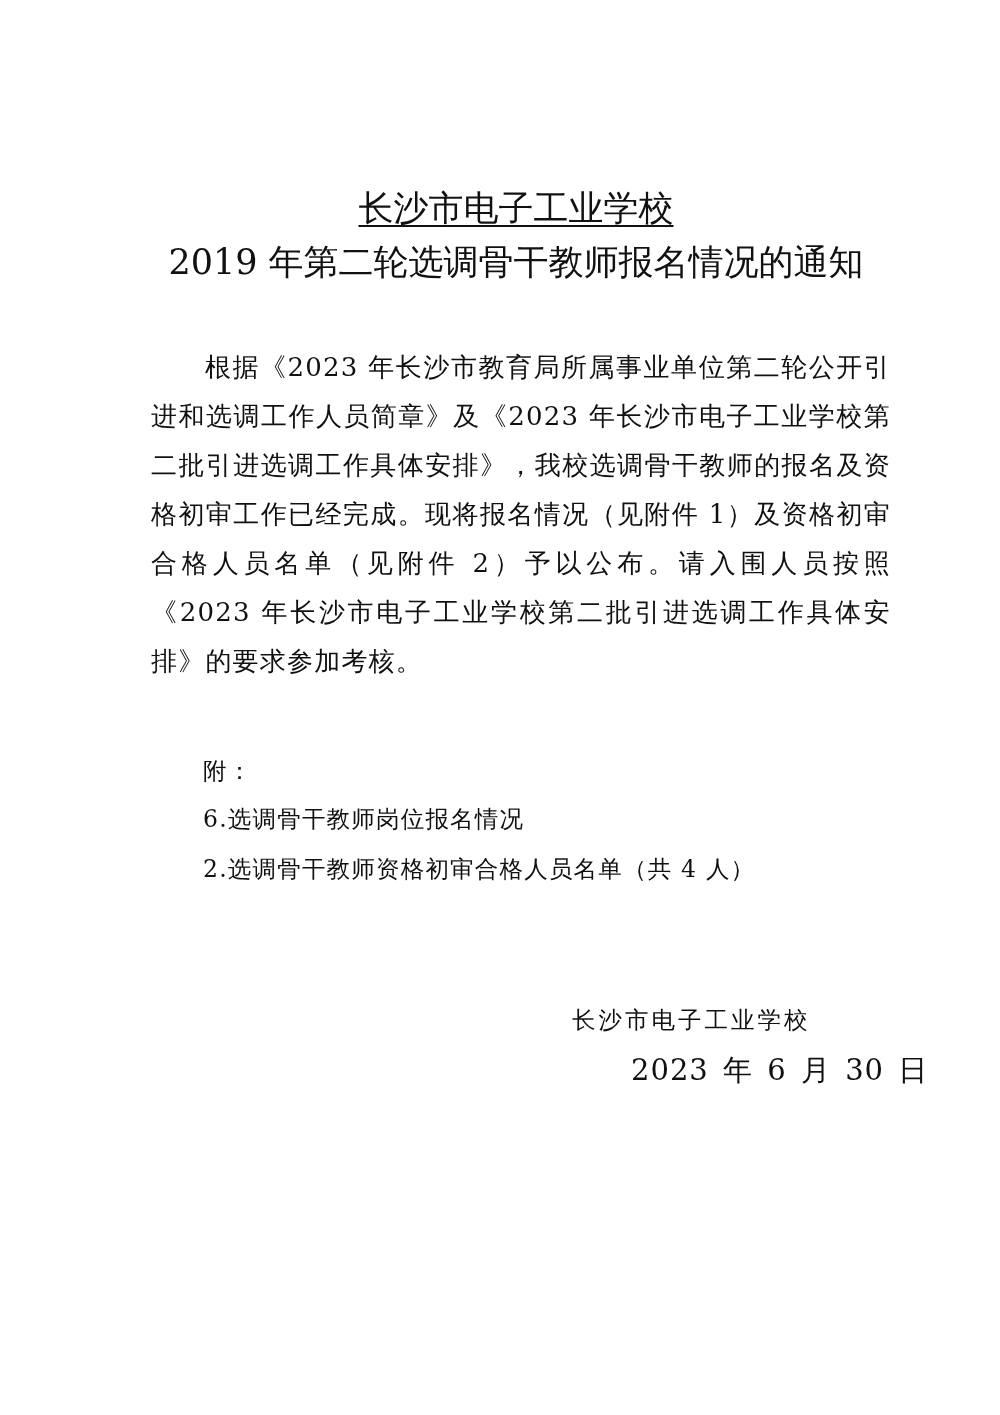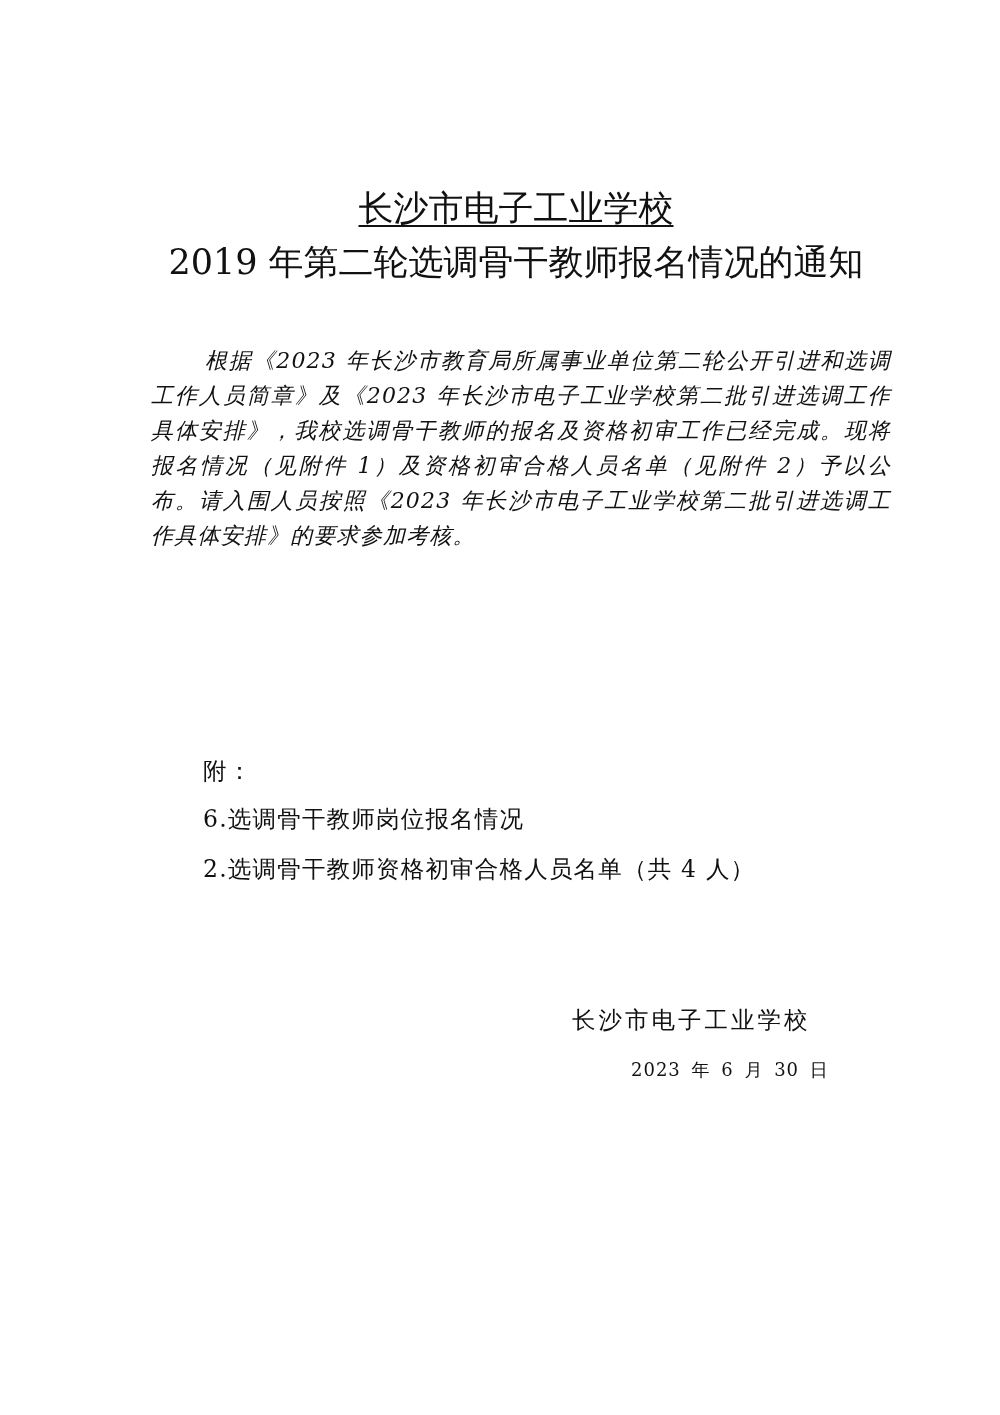--- a/index.html
+++ b/index.html
@@ -41,27 +41,26 @@
       top: 240px;
       text-align: center;
       font-size: 35px;
       line-height: 44px;
     }
     .body-para {
       position: absolute;
       left: 135px;
       top: 343px;
       width: 740px;
-      font-size: 22px;
-      line-height: 35px;
+      font-size: 26px;
+      line-height: 49px;
       text-align: justify;
       text-align-last: left;
       text-indent: 54px;
       letter-spacing: 1.2px;
-      font-style: italic;
     }
     .attach {
       position: absolute;
       left: 187px;
       font-size: 23.5px;
       line-height: 30px;
       letter-spacing: 1.2px;
       white-space: nowrap;
     }
     .attach-head { top: 756px; }
@@ -73,21 +72,21 @@
       top: 1005px;
       font-size: 23.5px;
       line-height: 30px;
       letter-spacing: 3px;
       white-space: nowrap;
     }
     .sign-date {
       position: absolute;
       left: 615px;
       top: 1055px;
-      font-size: 18px;
+      font-size: 29px;
       line-height: 30px;
       letter-spacing: 1px;
       white-space: nowrap;
       word-spacing: 4px;
     }
   </style>
 </head>
 <body>
 
 <div class="page">

